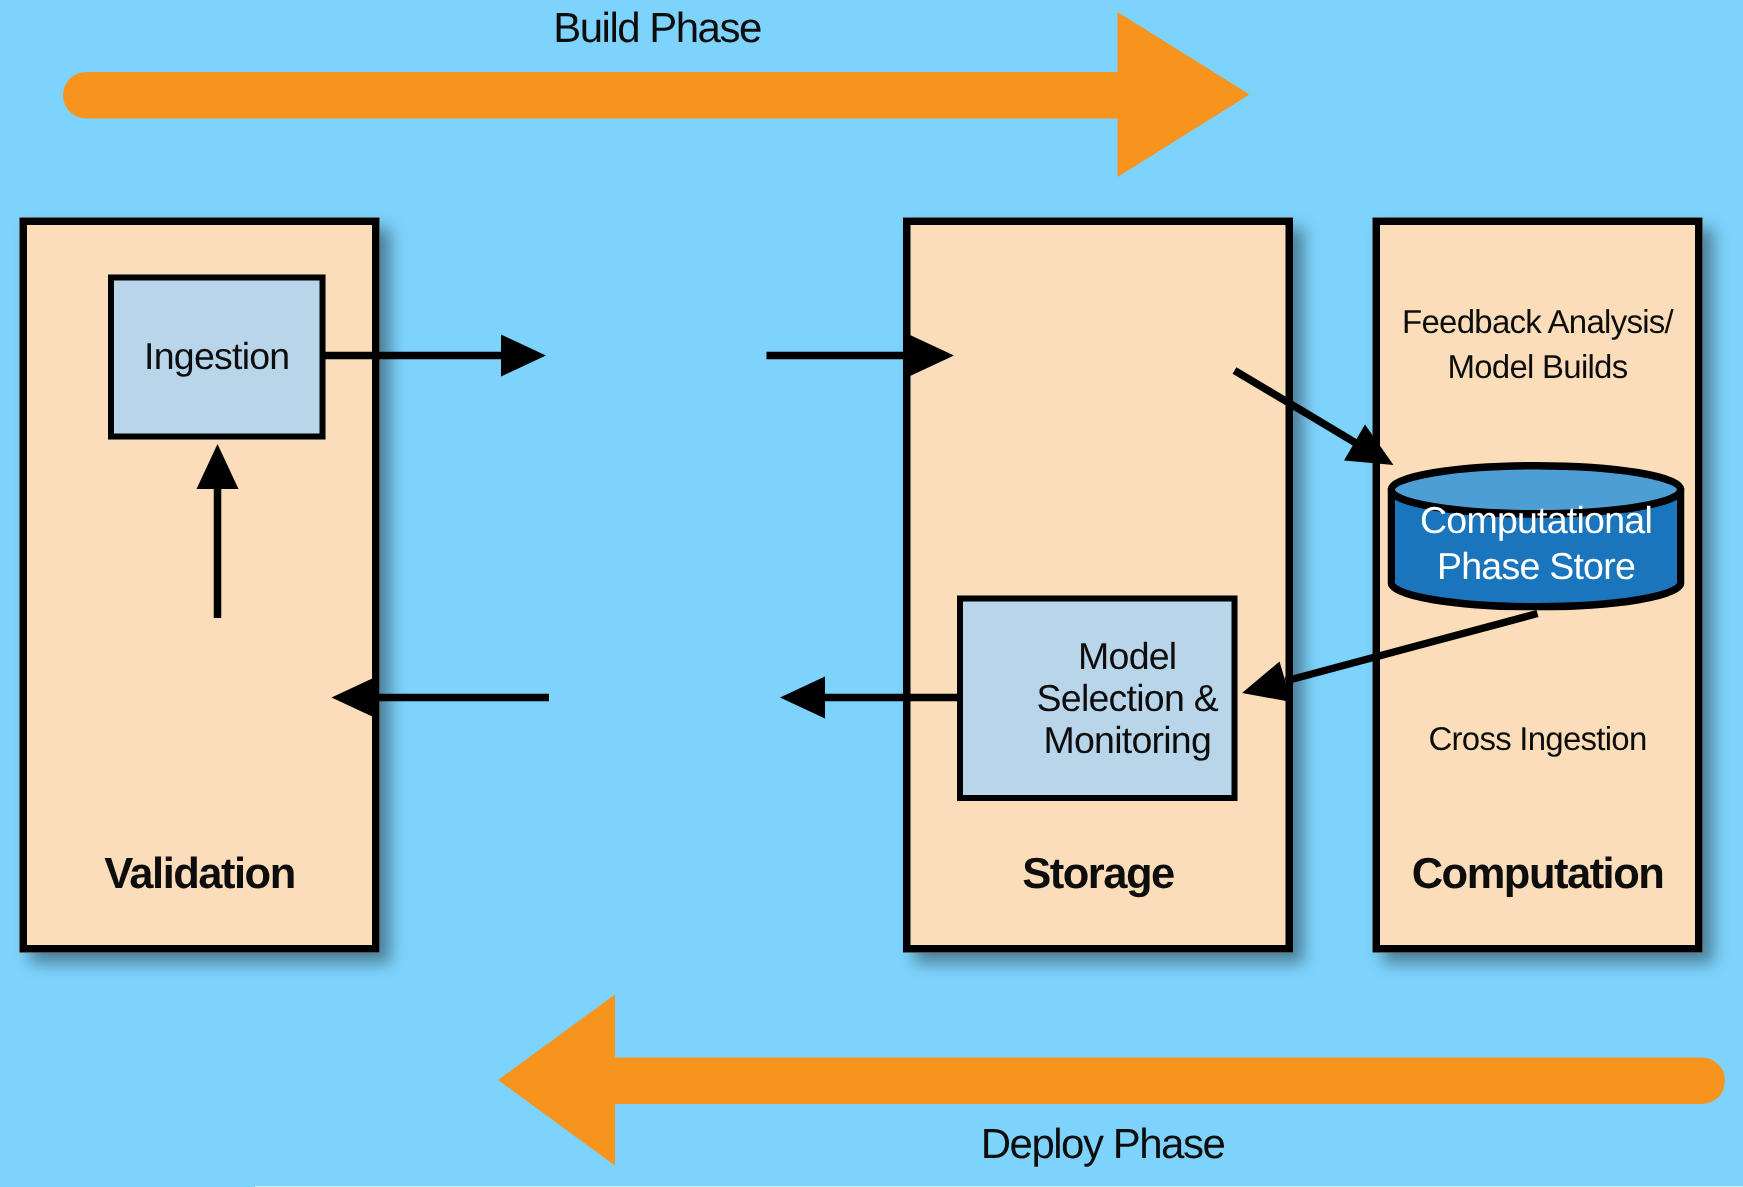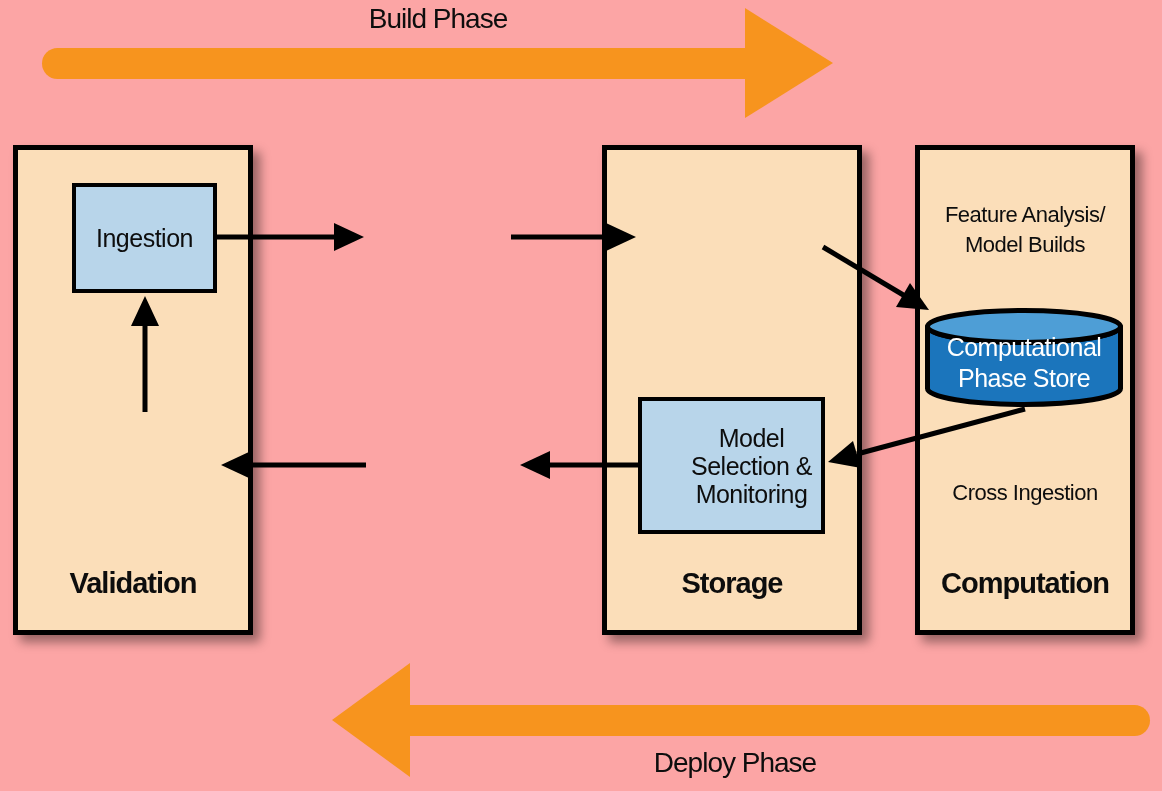--- a/index.html
+++ b/index.html
@@ -1,17 +1,17 @@
 <!DOCTYPE html>
 <html><head>
 <meta charset="utf-8">
 <style>
   html,body{margin:0;padding:0;background:#fff;}
   .canvas{
-    position:relative;width:1162px;height:791px;background:#fca5a5;overflow:hidden;
+    position:relative;width:1162px;height:791px;background:#7dd3fc;overflow:hidden;
     font-family:"Liberation Sans",sans-serif;color:#0d0d0d;
   }
   
   .phase-label{
     position:absolute;font-size:28px;letter-spacing:-1px;white-space:nowrap;
     transform:translateX(-50%);
   }
   .build-label{left:438px;top:3px;}
   .deploy-label{left:735px;top:747px;}
   
@@ -84,21 +84,21 @@
 
 
   <div class="panel panel-storage">
     <div class="node node-model">Model
 Selection &amp;
 Monitoring</div>
     <div class="col-label">Storage</div>
   </div>
 
   <div class="panel panel-computation">
-    <div class="comp-text feature-text">Feature Analysis/
+    <div class="comp-text feature-text">Feedback Analysis/
 Model Builds</div>
     <div class="cylinder">
       <svg width="198" height="99" viewBox="0 0 198 99">
         <path d="M2.5,18.5 L2.5,80.5 A96.5,16 0 0 0 195.5,80.5 L195.5,18.5 A96.5,16 0 0 1 2.5,18.5 Z" fill="#1B75BC" stroke="#000" stroke-width="5" stroke-linejoin="round"></path>
         <ellipse cx="99" cy="18.5" rx="96.5" ry="16" fill="#4E9ED6" stroke="#000" stroke-width="5"></ellipse>
       </svg>
       <div class="cyl-text">Computational
 Phase Store</div>
     </div>
     <div class="comp-text crossval-text">Cross Ingestion</div>

